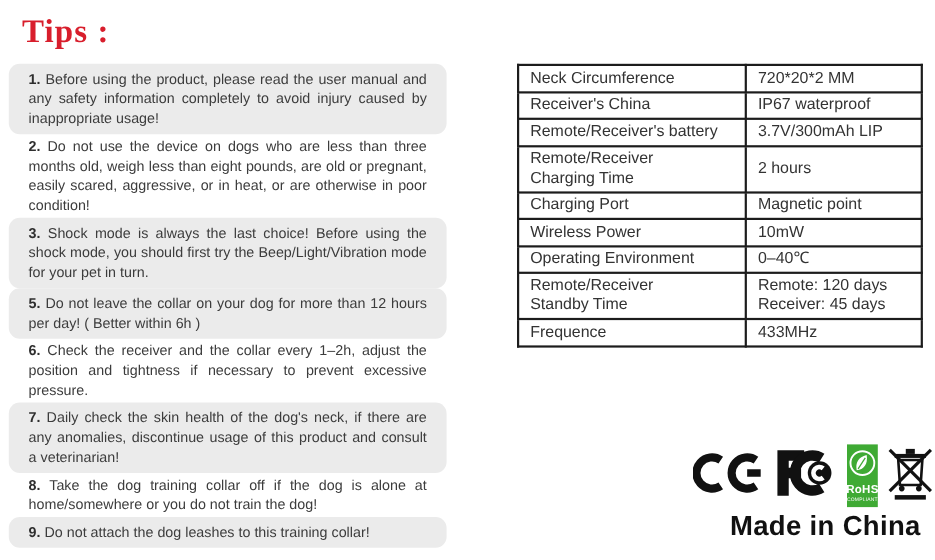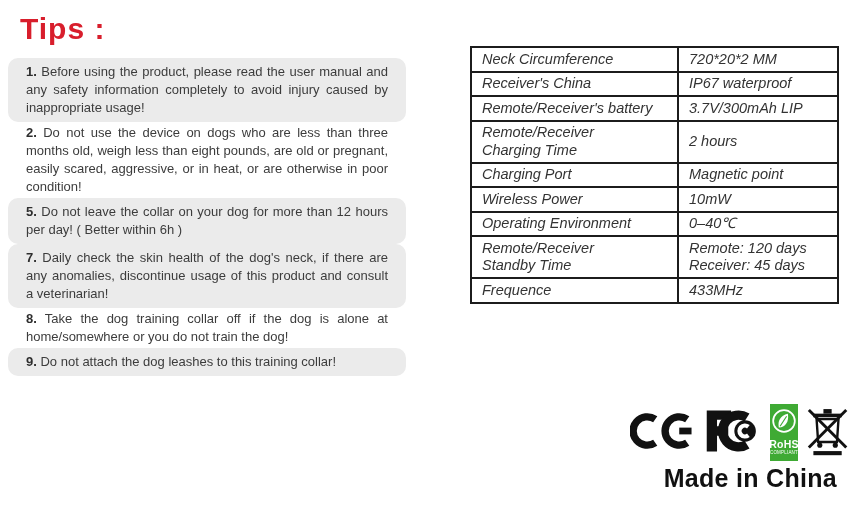--- a/index.html
+++ b/index.html
@@ -13,39 +13,39 @@
   }
 
   
   .left-col { position:absolute; left:8px; top:8px; width:398px; }
   .tips-title {
     color:#d81e2c;
     font-size:30px;
     font-weight:bold;
     letter-spacing:1px;
     margin:4px 0 12px 12px;
-    font-family:Liberation Sans, sans-serif;
+    font-family:Liberation Serif, serif;
   }
   .tip {
     font-size:13px;
     line-height:18px;
     text-align:justify;
     padding:2px 18px;
     color:#3c3c3c;
   }
   .tip.shaded {
     background:#ebebeb;
     border-radius:10px;
     padding-top:5px;
     padding-bottom:5px;
   }
   .tip .num { font-weight:bold; color:#2e2e2e; }
 
   
-  .spec-table-wrap { position:absolute; left:470px; top:46px;font-style:italic; }
+  .spec-table-wrap { position:absolute; left:470px; top:58px; }
   table.spec { border-collapse:collapse; table-layout:fixed; }
   table.spec td {
     border:2px solid #1c1c1c;
     font-size:14.5px;
     line-height:17.5px;
     color:#333333;
     padding:2.5px 10px;
     white-space:pre-line;
     vertical-align:middle;
   }
@@ -89,22 +89,30 @@
 
   <div class="tip shaded">
     <span class="num">1.</span>
     <span>Before using the product, please read the user manual and any safety information completely to avoid injury caused by inappropriate usage!</span>
   </div>
   <div class="tip">
     <span class="num">2.</span>
     <span>Do not use the device on dogs who are less than three months old, weigh less than eight pounds, are old or pregnant, easily scared, aggressive, or in heat, or are otherwise in poor condition!</span>
   </div>
   <div class="tip shaded">
+    <span class="num">3.</span>
+    <span>Shock mode is always the last choice! Before using the shock mode, you should first try the Beep/Light/Vibration mode for your pet in turn.</span>
+  </div>
+  <div class="tip shaded">
     <span class="num">5.</span>
     <span>Do not leave the collar on your dog for more than 12 hours per day! ( Better within 6h )</span>
+  </div>
+  <div class="tip">
+    <span class="num">6.</span>
+    <span>Check the receiver and the collar every 1–2h, adjust the position and tightness if necessary to prevent excessive pressure.</span>
   </div>
   <div class="tip shaded">
     <span class="num">7.</span>
     <span>Daily check the skin health of the dog's neck, if there are any anomalies, discontinue usage of this product and consult a veterinarian!</span>
   </div>
   <div class="tip">
     <span class="num">8.</span>
     <span>Take the dog training collar off if the dog is alone at home/somewhere or you do not train the dog!</span>
   </div>
   <div class="tip shaded">

